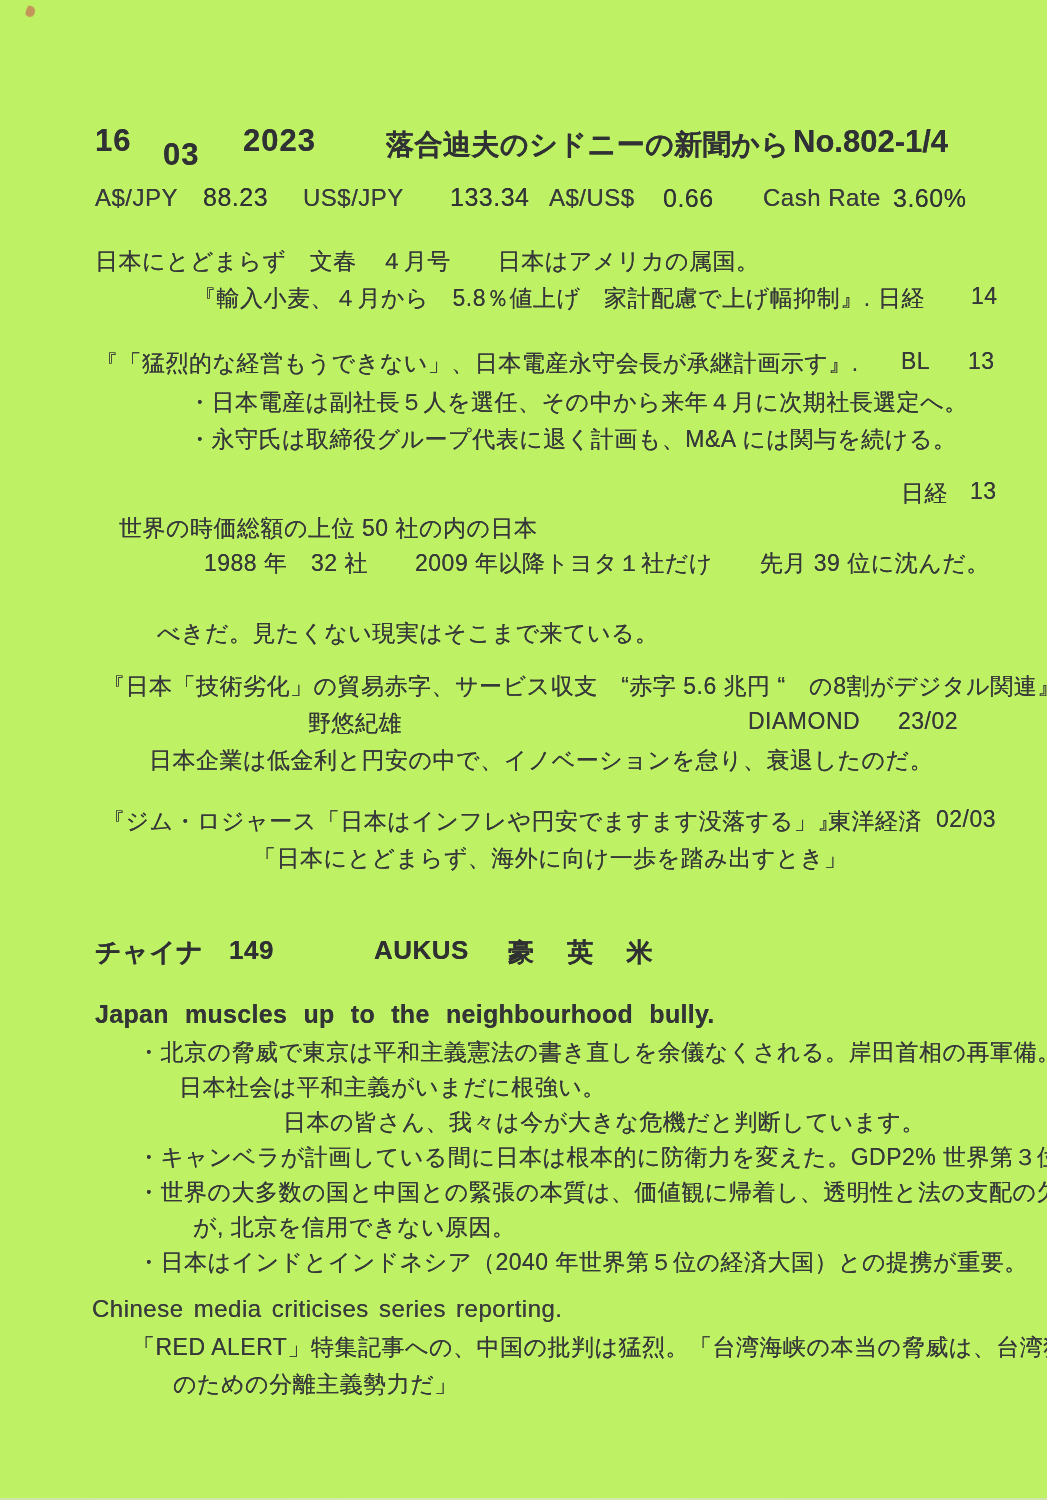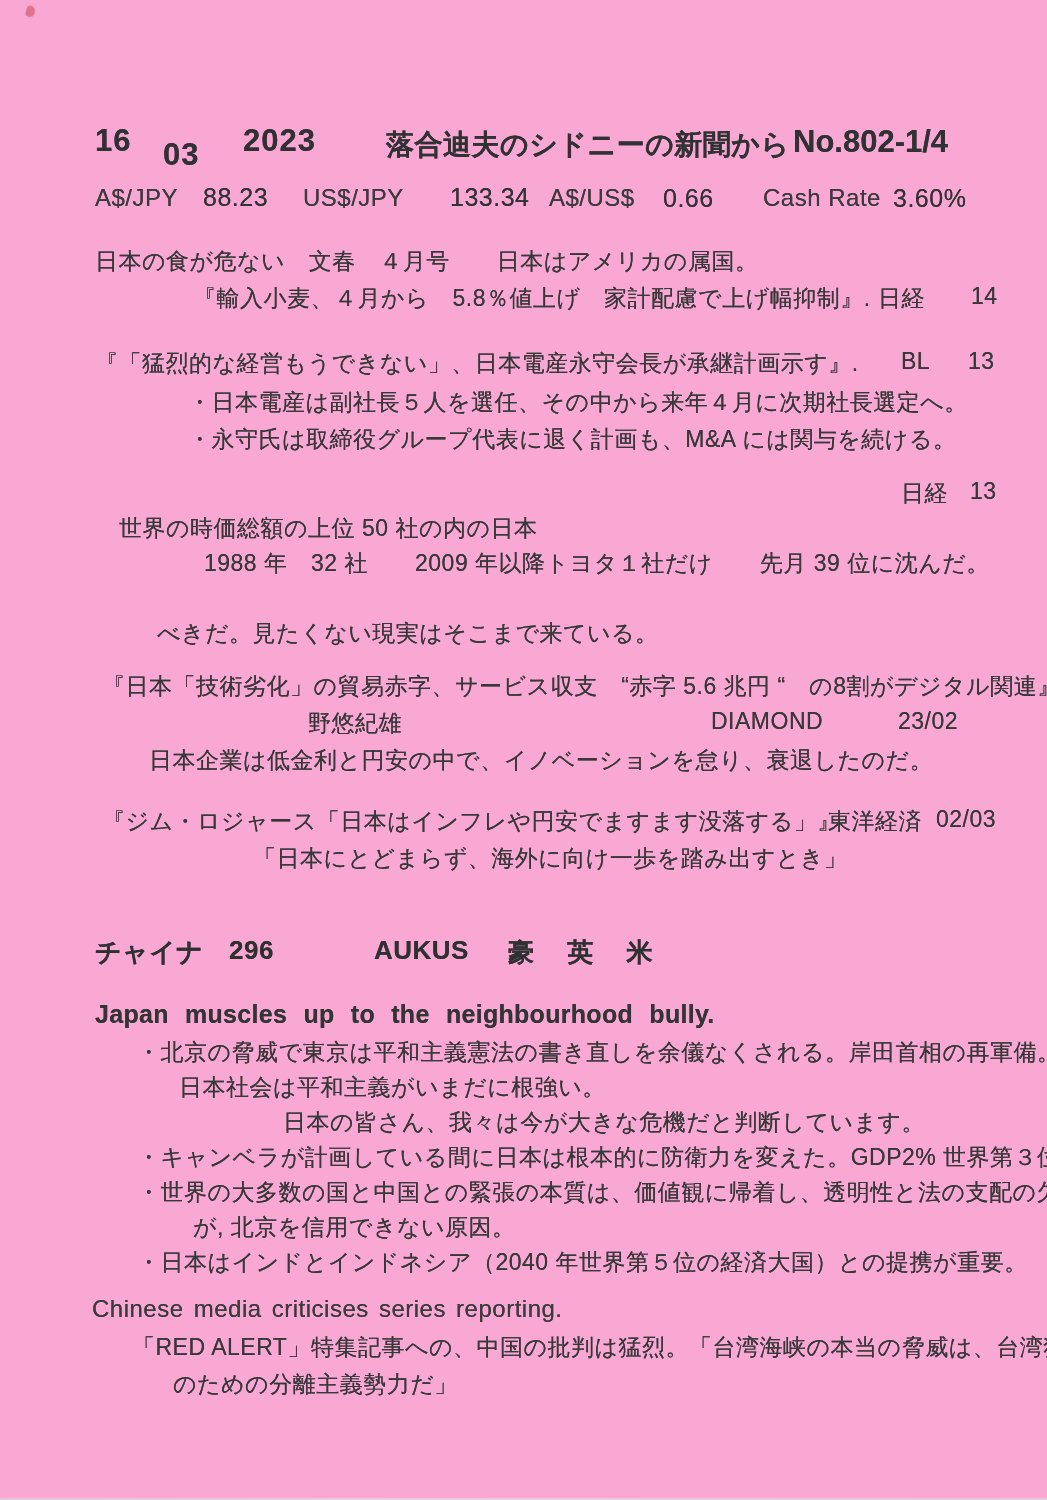--- a/index.html
+++ b/index.html
@@ -1,20 +1,20 @@
 <!DOCTYPE html>
 <html><head>
 <meta charset="utf-8">
 <style>
   html,body{margin:0;padding:0;background:#e8e8e8;}
   .page{
     position:relative;
     width:1047px;height:1500px;
     margin:0 auto;
-    background:#f9a8d4;
+    background:#bef264;
     overflow:hidden;
     font-family:"Liberation Sans","DejaVu Sans",sans-serif;
     color:#333436;
   }
   .line{
     position:absolute;
     white-space:pre;
     font-size:23px;
     color:#37383a;
     text-shadow:0 0 0.4px rgba(50,50,52,.85);
@@ -56,50 +56,50 @@
 
   <div class="line rate-label" style="left:95px;top:184px">A$/JPY</div>
   <div class="line rate-val b" style="left:203px;top:183px">88.23</div>
   <div class="line rate-label" style="left:303px;top:184px">US$/JPY</div>
   <div class="line rate-val b" style="left:450px;top:183px">133.34</div>
   <div class="line rate-label" style="left:549px;top:184px">A$/US$</div>
   <div class="line rate-val" style="left:663px;top:184px">0.66</div>
   <div class="line rate-label" style="left:763px;top:184px">Cash Rate</div>
   <div class="line rate-val" style="left:893px;top:184px">3.60%</div>
 
-  <div class="line" style="left:95px;top:246px"><span class="b">日本の食が危ない</span><span>　文春　４月号　　日本はアメリカの属国。</span></div>
+  <div class="line" style="left:95px;top:246px"><span class="b">日本にとどまらず</span><span>　文春　４月号　　日本はアメリカの属国。</span></div>
   <div class="line" style="left:193px;top:283px">『輸入小麦、４月から　5.8％値上げ　家計配慮で上げ幅抑制』.</div>
   <div class="line ref" style="left:878px;top:283px">日経</div>
   <div class="line ref" style="left:971px;top:283px">14</div>
 
   <div class="line" style="left:95px;top:348px">『「猛烈的な経営もうできない」、日本電産永守会長が承継計画示す』.</div>
   <div class="line ref" style="left:901px;top:348px">BL</div>
   <div class="line ref" style="left:968px;top:348px">13</div>
   <div class="line" style="left:188px;top:387px">・日本電産は副社長５人を選任、その中から来年４月に次期社長選定へ。</div>
   <div class="line" style="left:188px;top:424px">・永守氏は取締役グループ代表に退く計画も、M&amp;A には関与を続ける。</div>
 
   <div class="line ref" style="left:901px;top:478px">日経</div>
   <div class="line ref" style="left:970px;top:478px">13</div>
   <div class="line" style="left:119px;top:513px">世界の時価総額の上位 50 社の内の日本</div>
   <div class="line" style="left:204px;top:548px">1988 年　32 社　　2009 年以降トヨタ１社だけ　　先月 39 位に沈んだ。</div>
   <div class="line" style="left:157px;top:618px">べきだ。見たくない現実はそこまで来ている。</div>
 
   <div class="line" style="left:102px;top:671px">『日本「技術劣化」の貿易赤字、サービス収支　“赤字 5.6 兆円 “　の8割がデジタル関連』</div>
   <div class="line" style="left:308px;top:708px">野悠紀雄</div>
-  <div class="line ref" style="left:711px;top:708px">DIAMOND</div>
+  <div class="line ref" style="left:748px;top:708px">DIAMOND</div>
   <div class="line ref" style="left:898px;top:708px">23/02</div>
   <div class="line" style="left:149px;top:745px">日本企業は低金利と円安の中で、イノベーションを怠り、衰退したのだ。</div>
 
   <div class="line" style="left:102px;top:806px">『ジム・ロジャース「日本はインフレや円安でますます没落する」』</div>
   <div class="line ref" style="left:828px;top:806px">東洋経済</div>
   <div class="line ref" style="left:936px;top:806px">02/03</div>
   <div class="line" style="left:253px;top:843px">「日本にとどまらず、海外に向け一歩を踏み出すとき」</div>
 
   <div class="line china-hdr" style="left:95px;top:935px">チャイナ</div>
-  <div class="line china-hdr" style="left:229px;top:935px">296</div>
+  <div class="line china-hdr" style="left:229px;top:935px">149</div>
   <div class="line china-hdr" style="left:374px;top:935px">AUKUS</div>
   <div class="line china-hdr spread" style="left:508px;top:935px">豪 英 米</div>
 
   <div class="line en-head" style="left:95px;top:1000px">Japan muscles up to the neighbourhood bully.</div>
 
   <div class="line" style="left:137px;top:1037px">・北京の脅威で東京は平和主義憲法の書き直しを余儀なくされる。岸田首相の再軍備。</div>
   <div class="line" style="left:179px;top:1072px">日本社会は平和主義がいまだに根強い。</div>
   <div class="line" style="left:283px;top:1107px">日本の皆さん、我々は今が大きな危機だと判断しています。</div>
   <div class="line" style="left:137px;top:1142px">・キャンベラが計画している間に日本は根本的に防衛力を変えた。GDP2% 世界第３位。</div>
   <div class="line" style="left:137px;top:1177px">・世界の大多数の国と中国との緊張の本質は、価値観に帰着し、透明性と法の支配の欠如</div>

